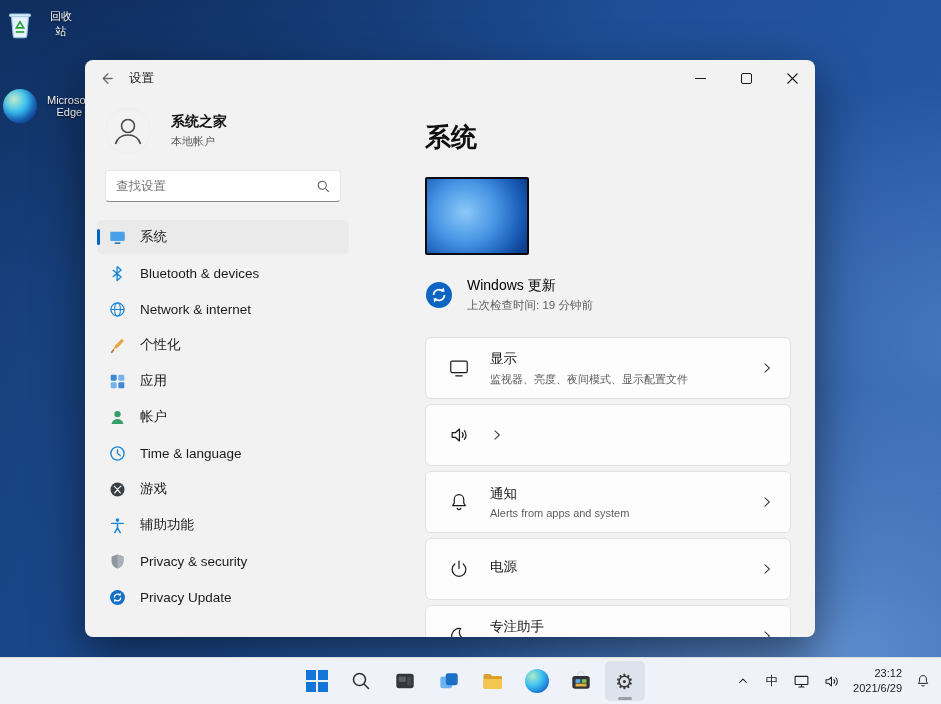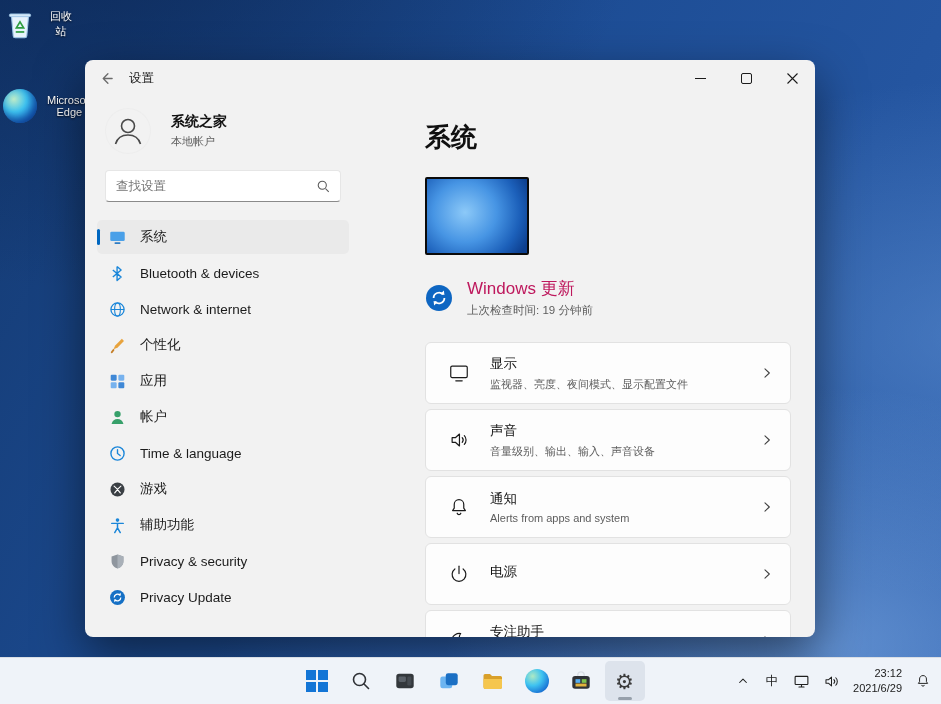--- a/index.html
+++ b/index.html
@@ -61,21 +61,21 @@
   .main-title { font-size:26px; font-weight:700; color:#101010; }
   .device-row { display:flex; gap:16px; margin-top:22px; align-items:flex-start; }
   .device-thumb { width:104px; height:78px; border:2px solid #0b0b0b; border-radius:2px;
     background:
       radial-gradient(70% 90% at 38% 45%, #8cc9f8 0%, #4795e4 45%, #1c60ba 78%, #0d3f8f 100%); }
   .device-info { padding-top:4px; }
   .device-name { font-size:15px; color:#111; }
   .device-model { font-size:12px; color:#3c3c3c; margin-top:5px; }
   .rename-link { font-size:12px; color:#0067c0; margin-top:7px; cursor:pointer; }
   .update-row { display:flex; align-items:center; gap:14px; margin-top:22px; }
-  .update-title { font-size:17px; color:#be185d; }
+  .update-title { font-size:14px; color:#000000; }
   .update-status { font-size:11.5px; color:#5d5d5d; margin-top:3px; }
 
   .cards { display:flex; flex-direction:column; gap:5px; margin-top:24px; }
   .card { background:#fdfdfd; border:1px solid #e2e2e2; border-radius:6px; height:62px;
     display:flex; align-items:center; gap:20px; padding:0 16px 0 22px; cursor:pointer; }
   .card-icon { width:22px; height:22px; flex:0 0 22px; display:flex; }
   .card-text { flex:1; min-width:0; }
   .card-title { font-size:13.5px; color:#141414; }
   .card-sub { font-size:11px; color:#5d5d5d; margin-top:4px; white-space:nowrap;
     overflow:hidden; text-overflow:ellipsis; }
@@ -335,24 +335,20 @@
               </svg>
           </div>
 
           <div class="card">
             <span class="card-icon">
               <svg viewBox="0 0 24 24">
                   <path d="M4.5 9.5v5h3.5l4.5 4v-13l-4.5 4z" stroke="#1a1a1a" stroke-width="1.3" fill="none" stroke-linejoin="round"></path>
                   <path d="M15.5 9.5a3.8 3.8 0 0 1 0 5M17.8 7.2a7 7 0 0 1 0 9.6" stroke="#1a1a1a" stroke-width="1.3" fill="none" stroke-linecap="round"></path>
                 </svg>
             </span>
-            <span class="card-text">
-              <div class="card-title">声音</div>
-              <div class="card-sub">音量级别、输出、输入、声音设备</div>
-            </span>
             <svg width="14" height="14" viewBox="0 0 24 24">
                 <path d="M8.5 5l7.5 7-7.5 7" stroke="#3f3f3f" stroke-width="1.8" fill="none" stroke-linecap="round" stroke-linejoin="round"></path>
               </svg>
           </div>
 
           <div class="card">
             <span class="card-icon">
               <svg viewBox="0 0 24 24">
                   <path d="M12 4c-3.1 0-5.2 2.3-5.2 5.2v4.1L5 15.9h14l-1.8-2.6V9.2C17.2 6.3 15.1 4 12 4z" stroke="#1a1a1a" stroke-width="1.3" fill="none" stroke-linejoin="round"></path>
                   <path d="M10 18.8a2.1 2.1 0 0 0 4 0" stroke="#1a1a1a" stroke-width="1.3" fill="none" stroke-linecap="round"></path>

